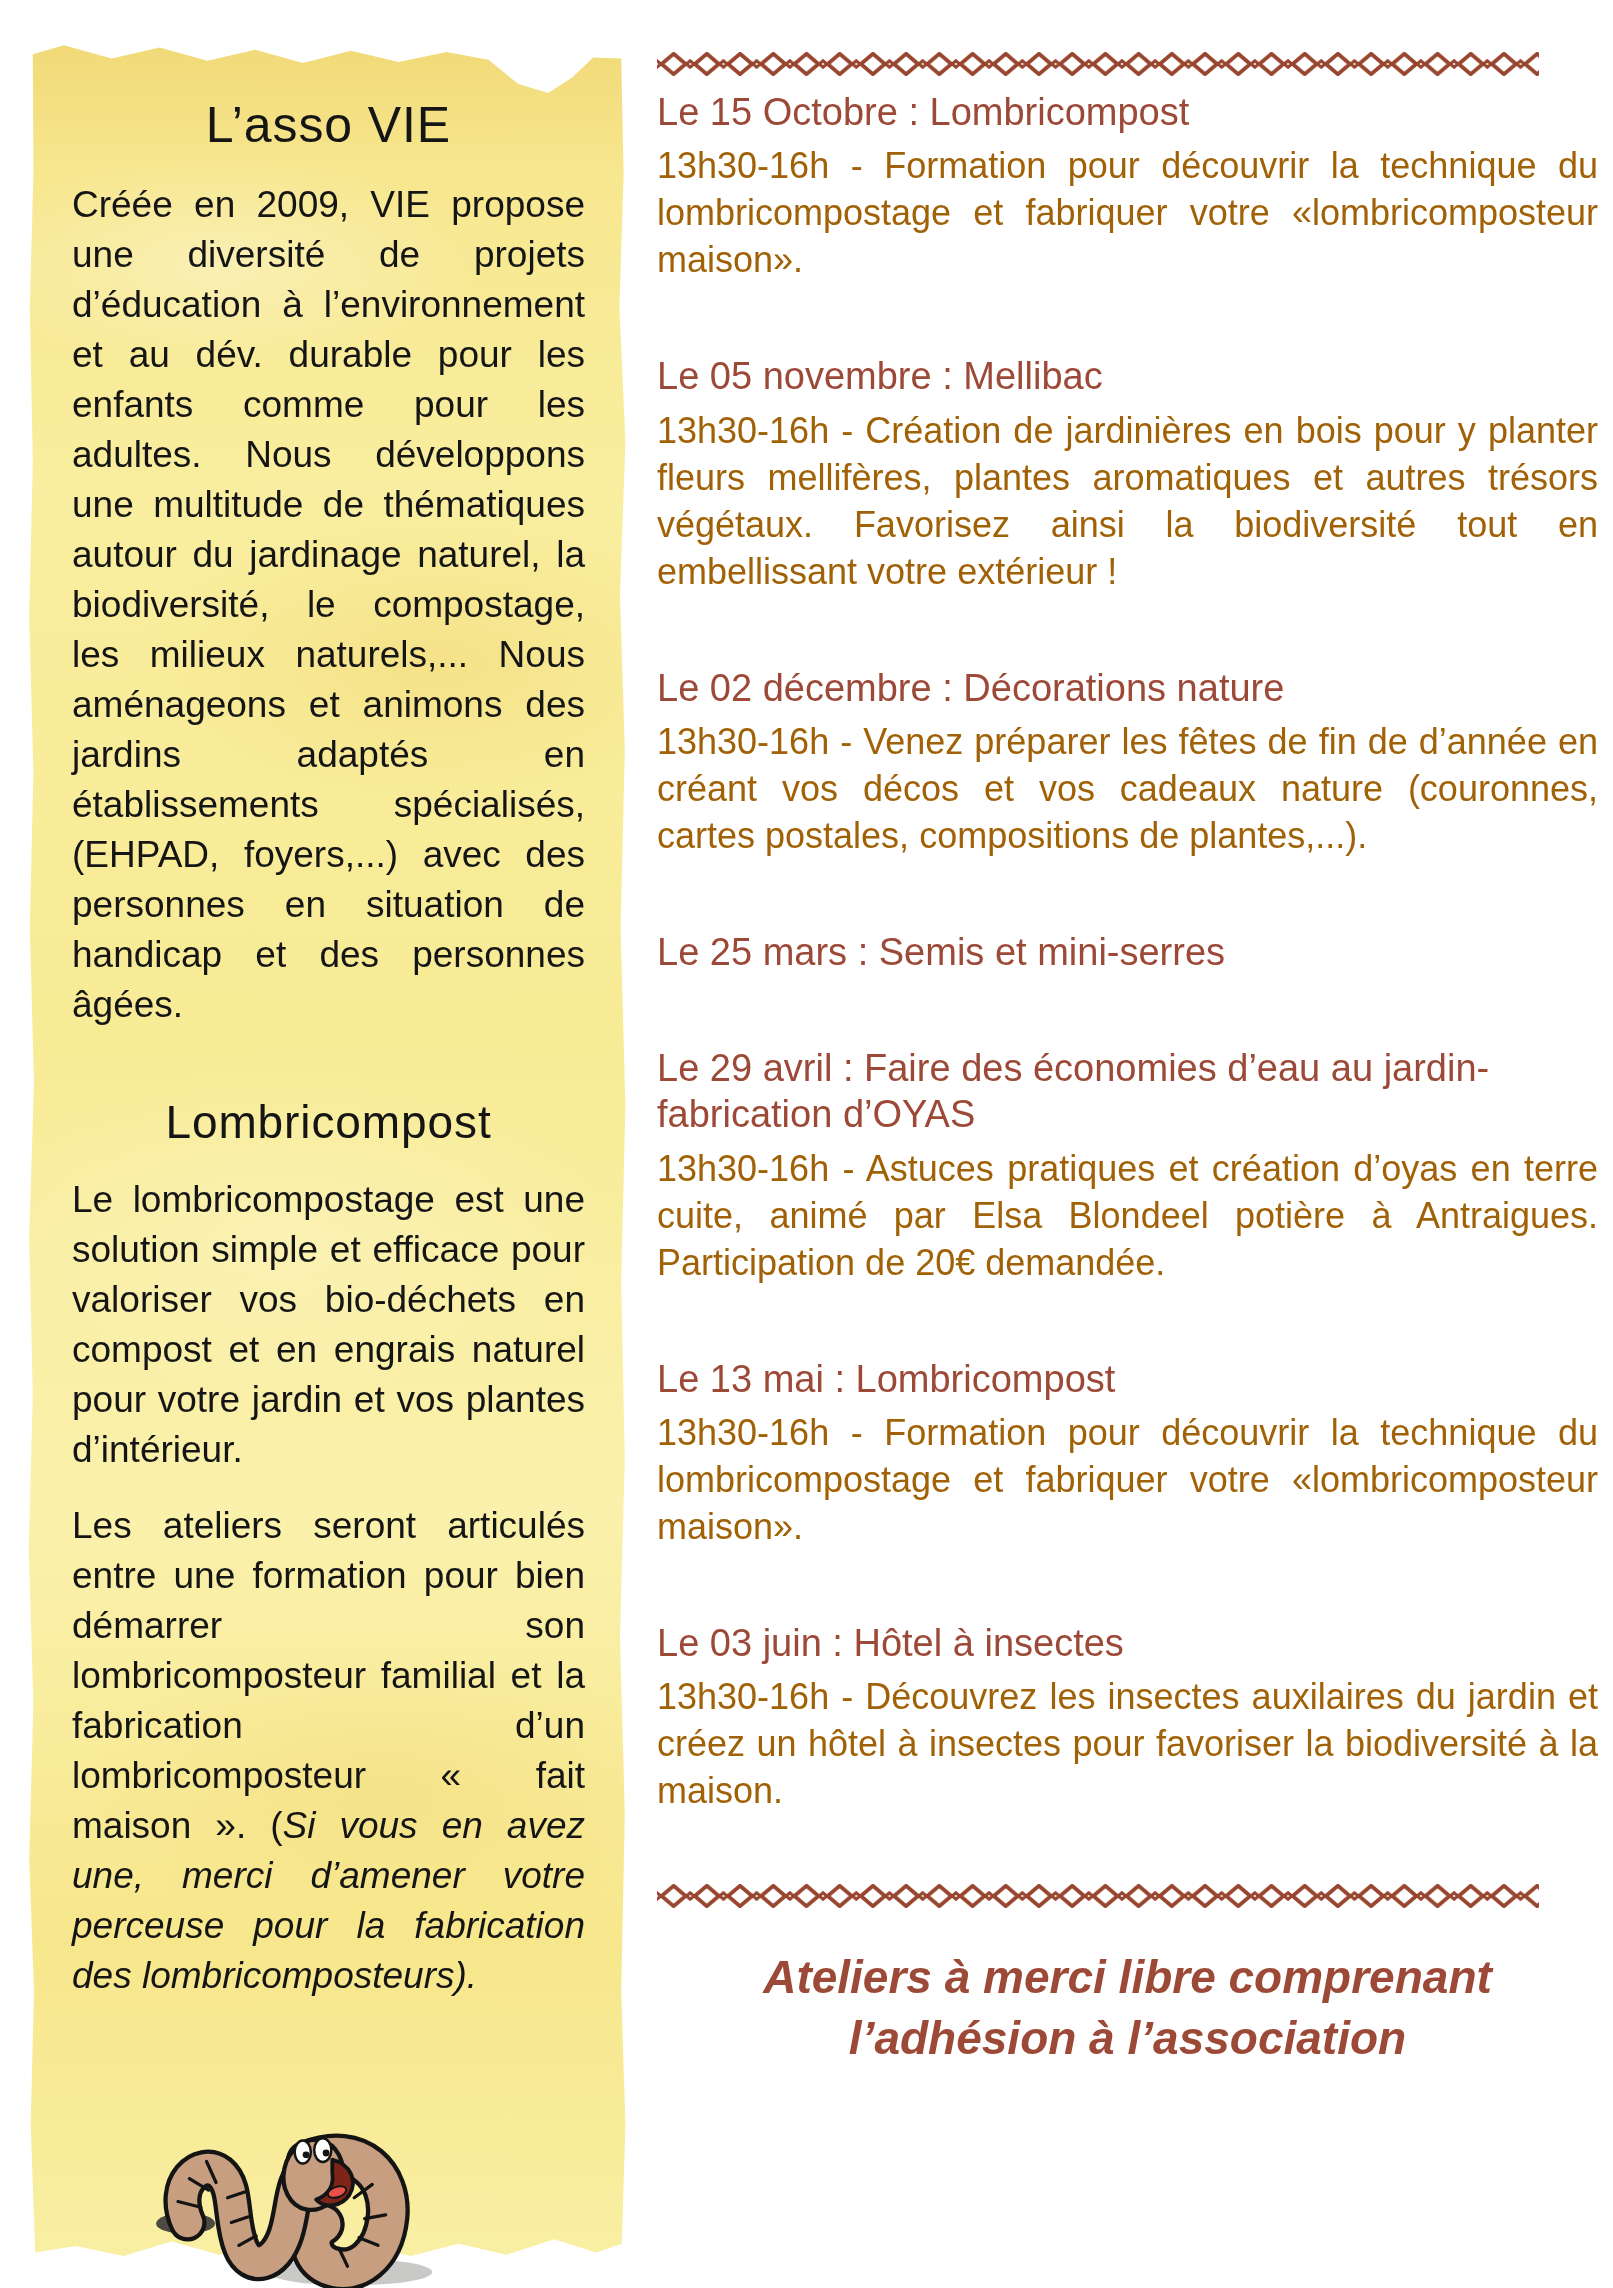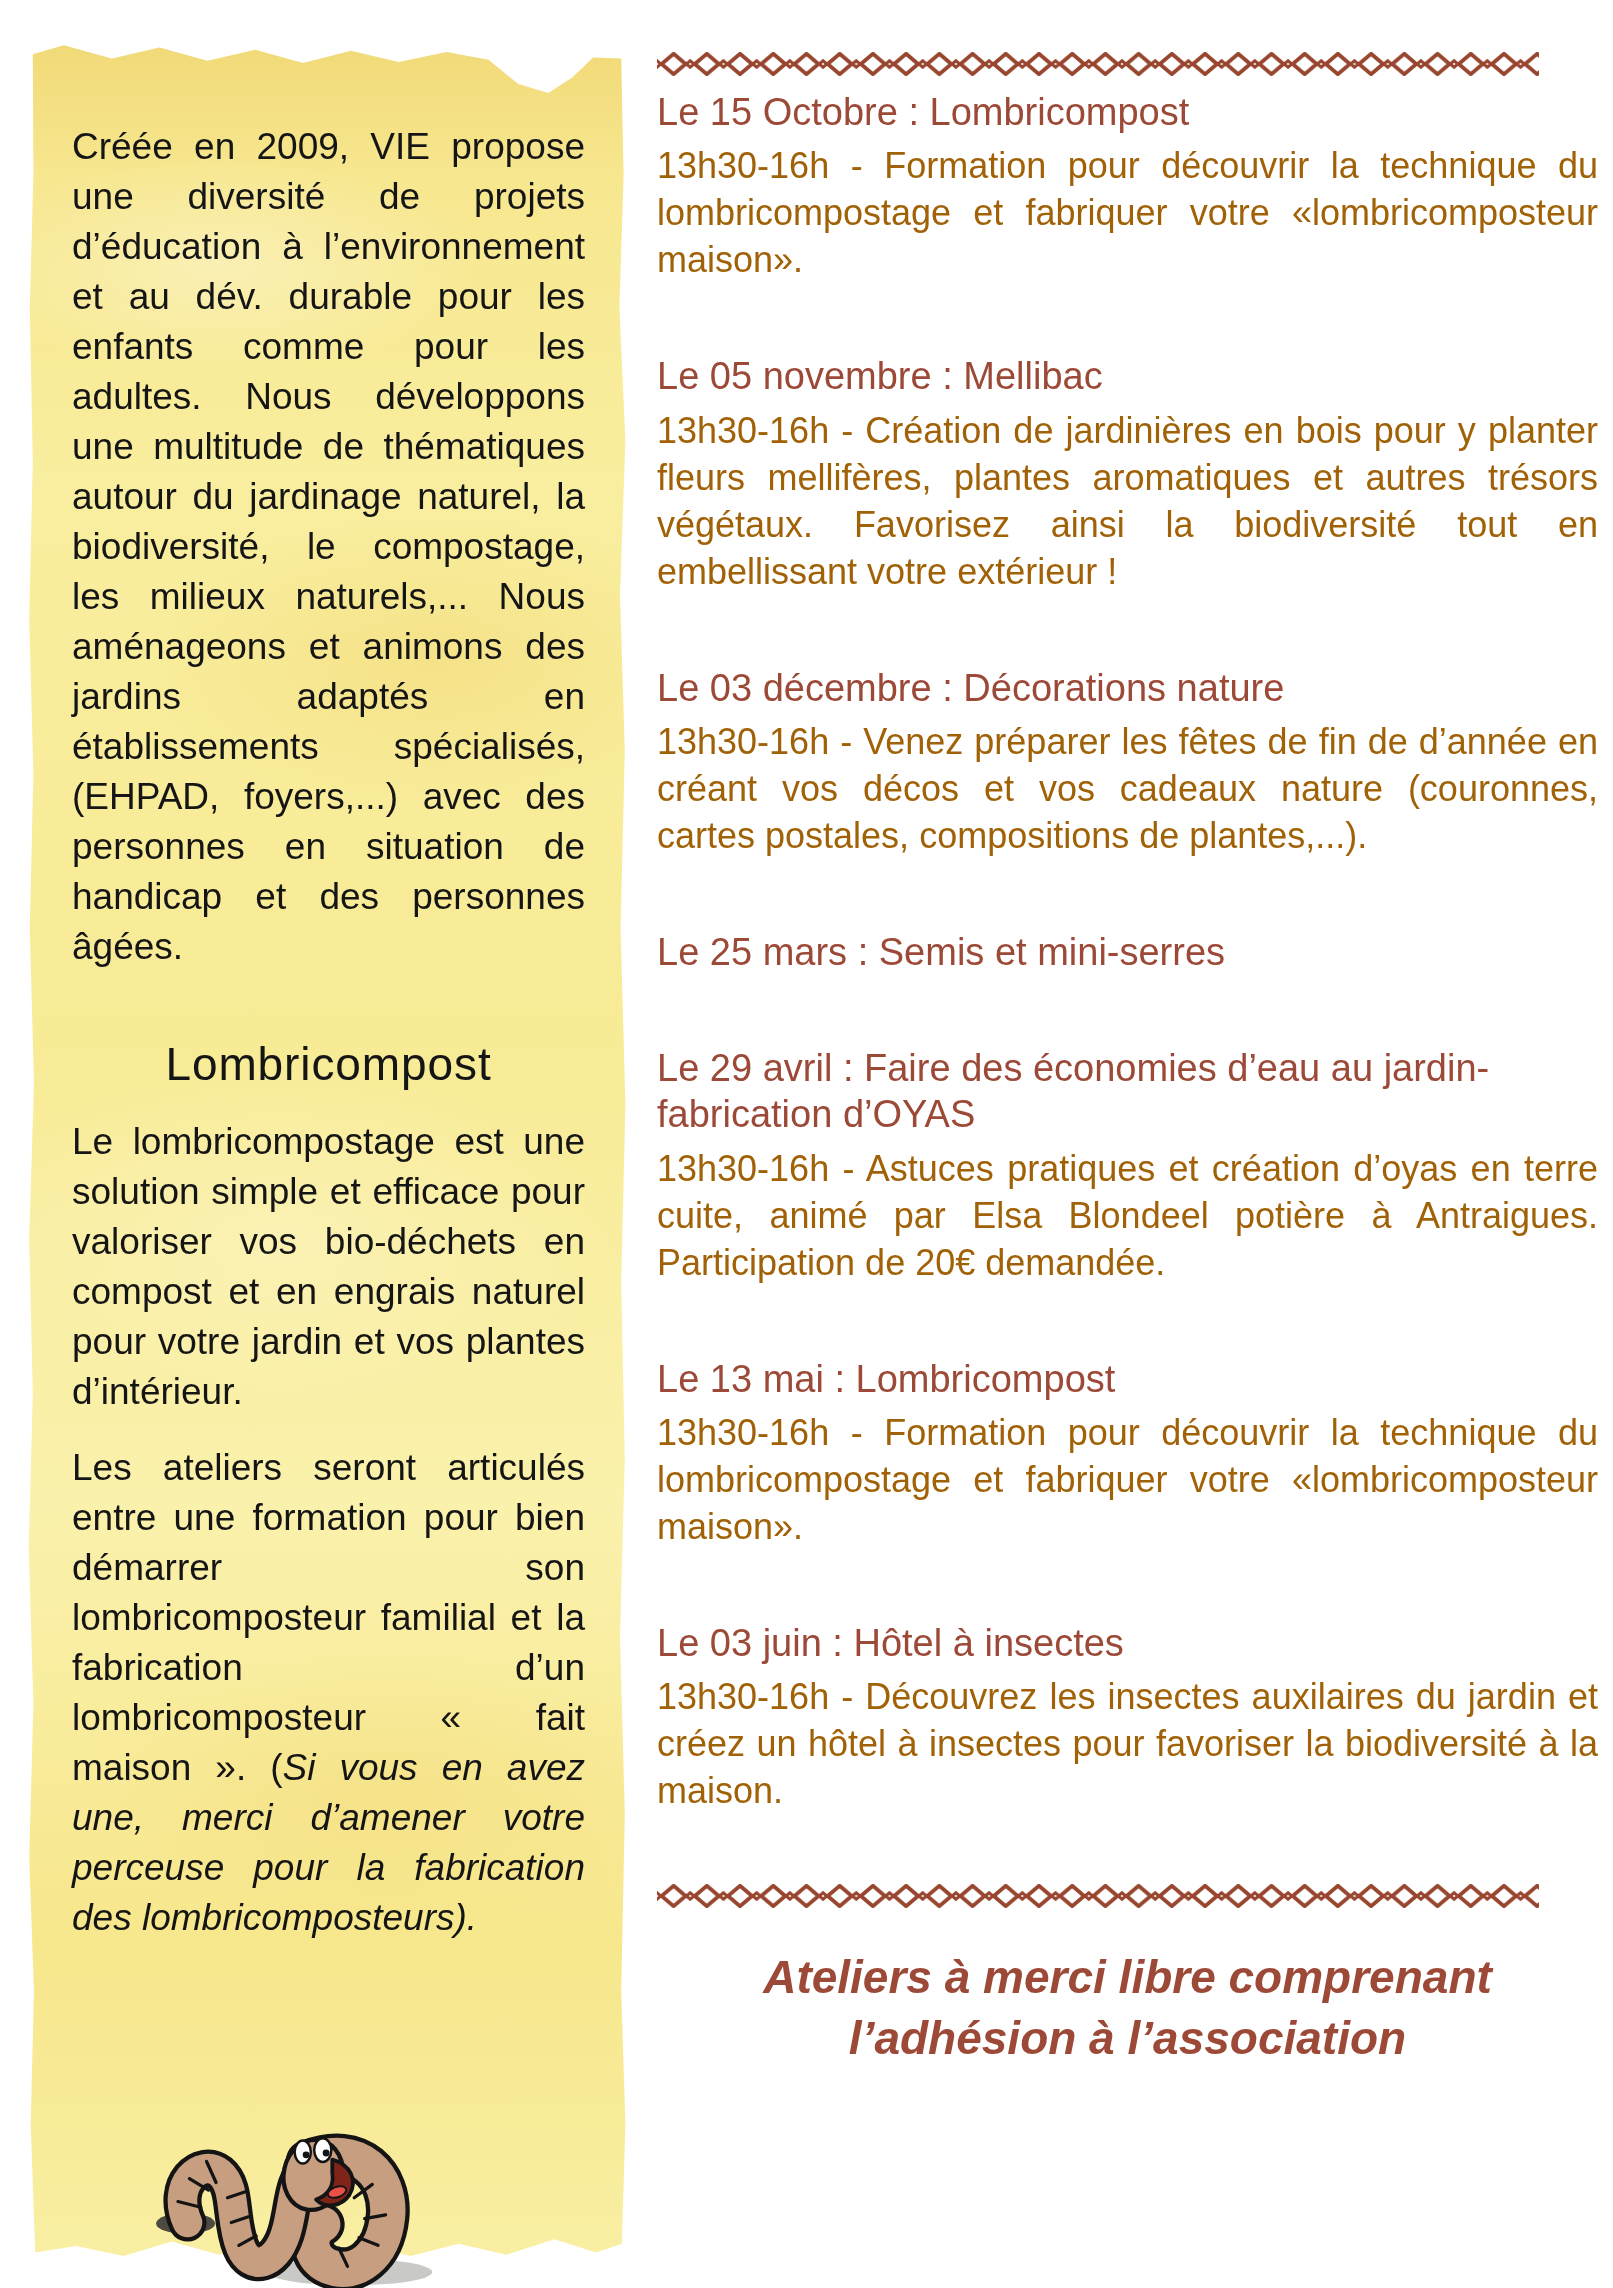--- a/index.html
+++ b/index.html
@@ -49,20 +49,21 @@
 
   
   .worm { position:absolute; left:144px; top:2112px; width:308px; height:181px; }
 </style>
 </head>
 <body>
 
 <div class="page">
 
   <div class="left-panel">
+    <h1 class="left-title">L’asso VIE</h1>
     <p class="left-body">Créée en 2009, VIE propose une diversité de projets d’éducation à l’environnement et au dév. durable pour les enfants comme pour les adultes. Nous développons une multitude de thématiques autour du jardinage naturel, la biodiversité, le compostage, les milieux naturels,... Nous aménageons et animons des jardins adaptés en établissements spécialisés, (EHPAD, foyers,...) avec des personnes en situation de handicap et des personnes âgées.</p>
     <h2 class="section-title">Lombricompost</h2>
     <p class="left-body">Le lombricompostage est une solution simple et efficace pour valoriser vos bio-déchets en compost et en engrais naturel pour votre jardin et vos plantes d’intérieur.</p>
     <p class="left-body"><span>Les ateliers seront articulés entre une formation pour bien démarrer son lombricomposteur familial et la fabrication d’un lombricomposteur « fait maison ». (</span><em>Si vous en avez une, merci d’amener votre perceuse pour la fabrication des lombricomposteurs).</em></p>
   </div>
 
   <svg class="worm" viewBox="0 0 320 190" aria-hidden="true">
 
     <ellipse cx="215" cy="168" rx="86" ry="14" fill="#c9c9c7"></ellipse>
     <ellipse cx="42" cy="117" rx="31" ry="11" fill="#4c4a41"></ellipse>
@@ -117,21 +118,21 @@
     <div class="events">
       <section class="event">
         <h2>Le 15 Octobre : Lombricompost</h2>
         <p>13h30-16h - Formation pour découvrir la technique du lombricompostage et fabriquer votre «lombricomposteur maison».</p>
       </section>
       <section class="event">
         <h2>Le 05 novembre : Mellibac</h2>
         <p>13h30-16h - Création de jardinières en bois pour y planter fleurs mellifères, plantes aromatiques et autres trésors végétaux. Favorisez ainsi la biodiversité tout en embellissant votre extérieur !</p>
       </section>
       <section class="event">
-        <h2>Le 03 décembre : Décorations nature</h2>
+        <h2>Le 02 décembre : Décorations nature</h2>
         <p>13h30-16h - Venez préparer les fêtes de fin de d’année en créant vos décos et vos cadeaux nature (couronnes, cartes postales, compositions de plantes,...).</p>
       </section>
       <section class="event">
         <h2>Le 25 mars : Semis et mini-serres</h2>
       </section>
       <section class="event">
         <h2>Le 29 avril : Faire des économies d’eau au jardin-fabrication d’OYAS</h2>
         <p>13h30-16h - Astuces pratiques et création d’oyas en terre cuite, animé par Elsa Blondeel potière à Antraigues. Participation de 20€ demandée.</p>
       </section>
       <section class="event">

